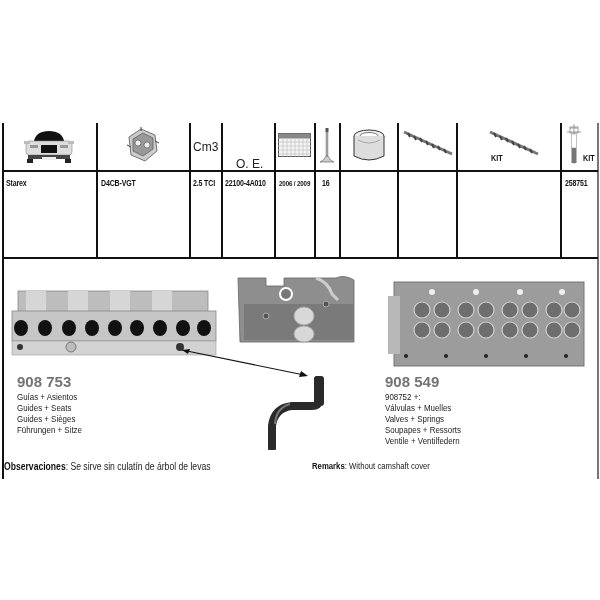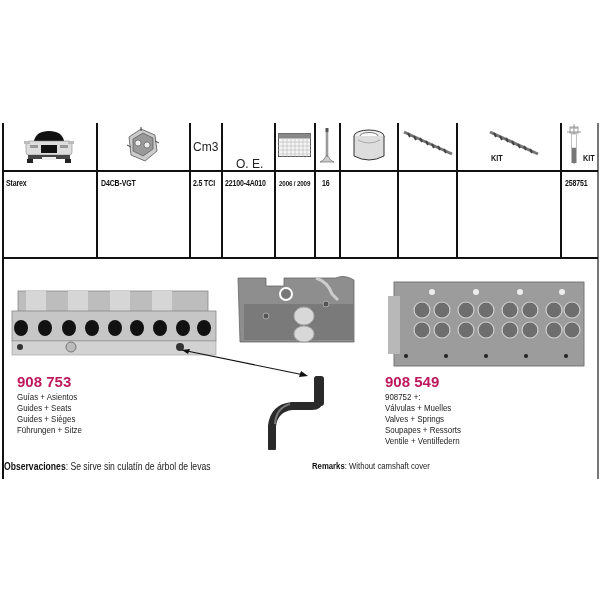--- a/index.html
+++ b/index.html
@@ -3,21 +3,21 @@
 <meta charset="utf-8">
 <style>
   html,body{margin:0;padding:0;background:#fff;}
   body{width:600px;height:600px;position:relative;overflow:hidden;font-family:"Liberation Sans",sans-serif;color:#111;}
   .abs{position:absolute;}
   .vline{position:absolute;width:1.5px;background:#111;}
   .hline{position:absolute;height:1.5px;background:#111;}
   .cell-text{position:absolute;font-family:"Liberation Sans",sans-serif;font-size:9px;font-weight:bold;transform:scaleX(0.78);transform-origin:left center;letter-spacing:-0.2px;white-space:nowrap;}
   .hdr-text{position:absolute;font-size:12px;color:#222;}
   .kit{position:absolute;font-size:9px;font-weight:bold;transform:scaleX(0.8);transform-origin:left center;}
-  .ref{position:absolute;font-size:15px;font-weight:bold;color:#be185d;}
+  .ref{position:absolute;font-size:15px;font-weight:bold;color:#737373;}
   .desc{position:absolute;font-size:9px;line-height:11.2px;color:#222;transform:scaleX(0.88);transform-origin:left top;white-space:nowrap;}
   .remark{position:absolute;font-size:10px;color:#222;transform:scaleX(0.86);transform-origin:left center;white-space:nowrap;}
   .remark b{color:#111;}
 </style>
 </head>
 <body>
 
 <div>
 
   <div class="vline" style="left:2px;top:123px;height:135px;"></div>

